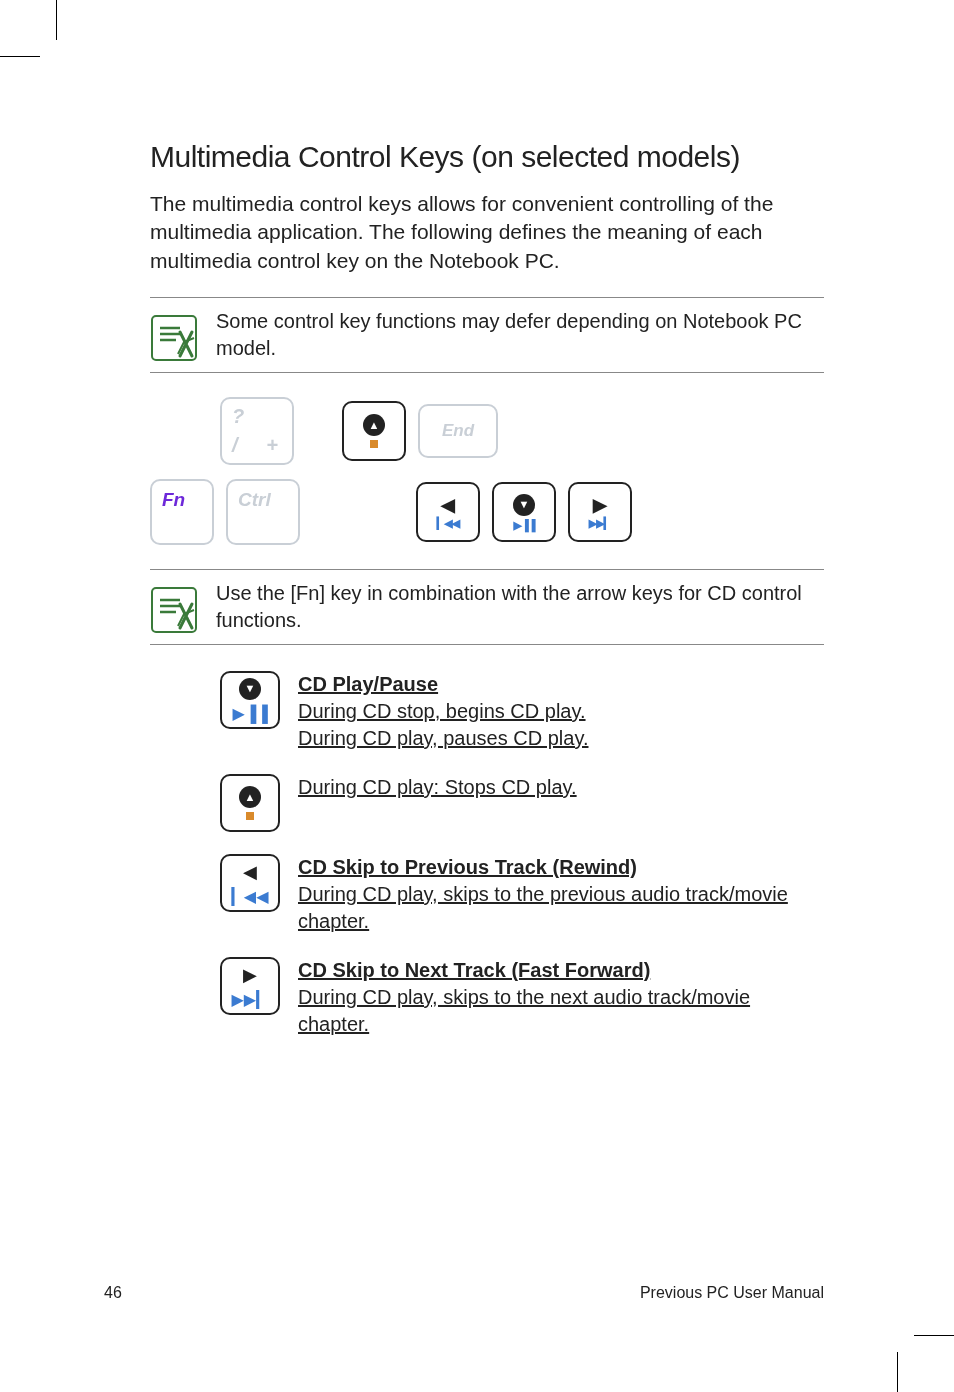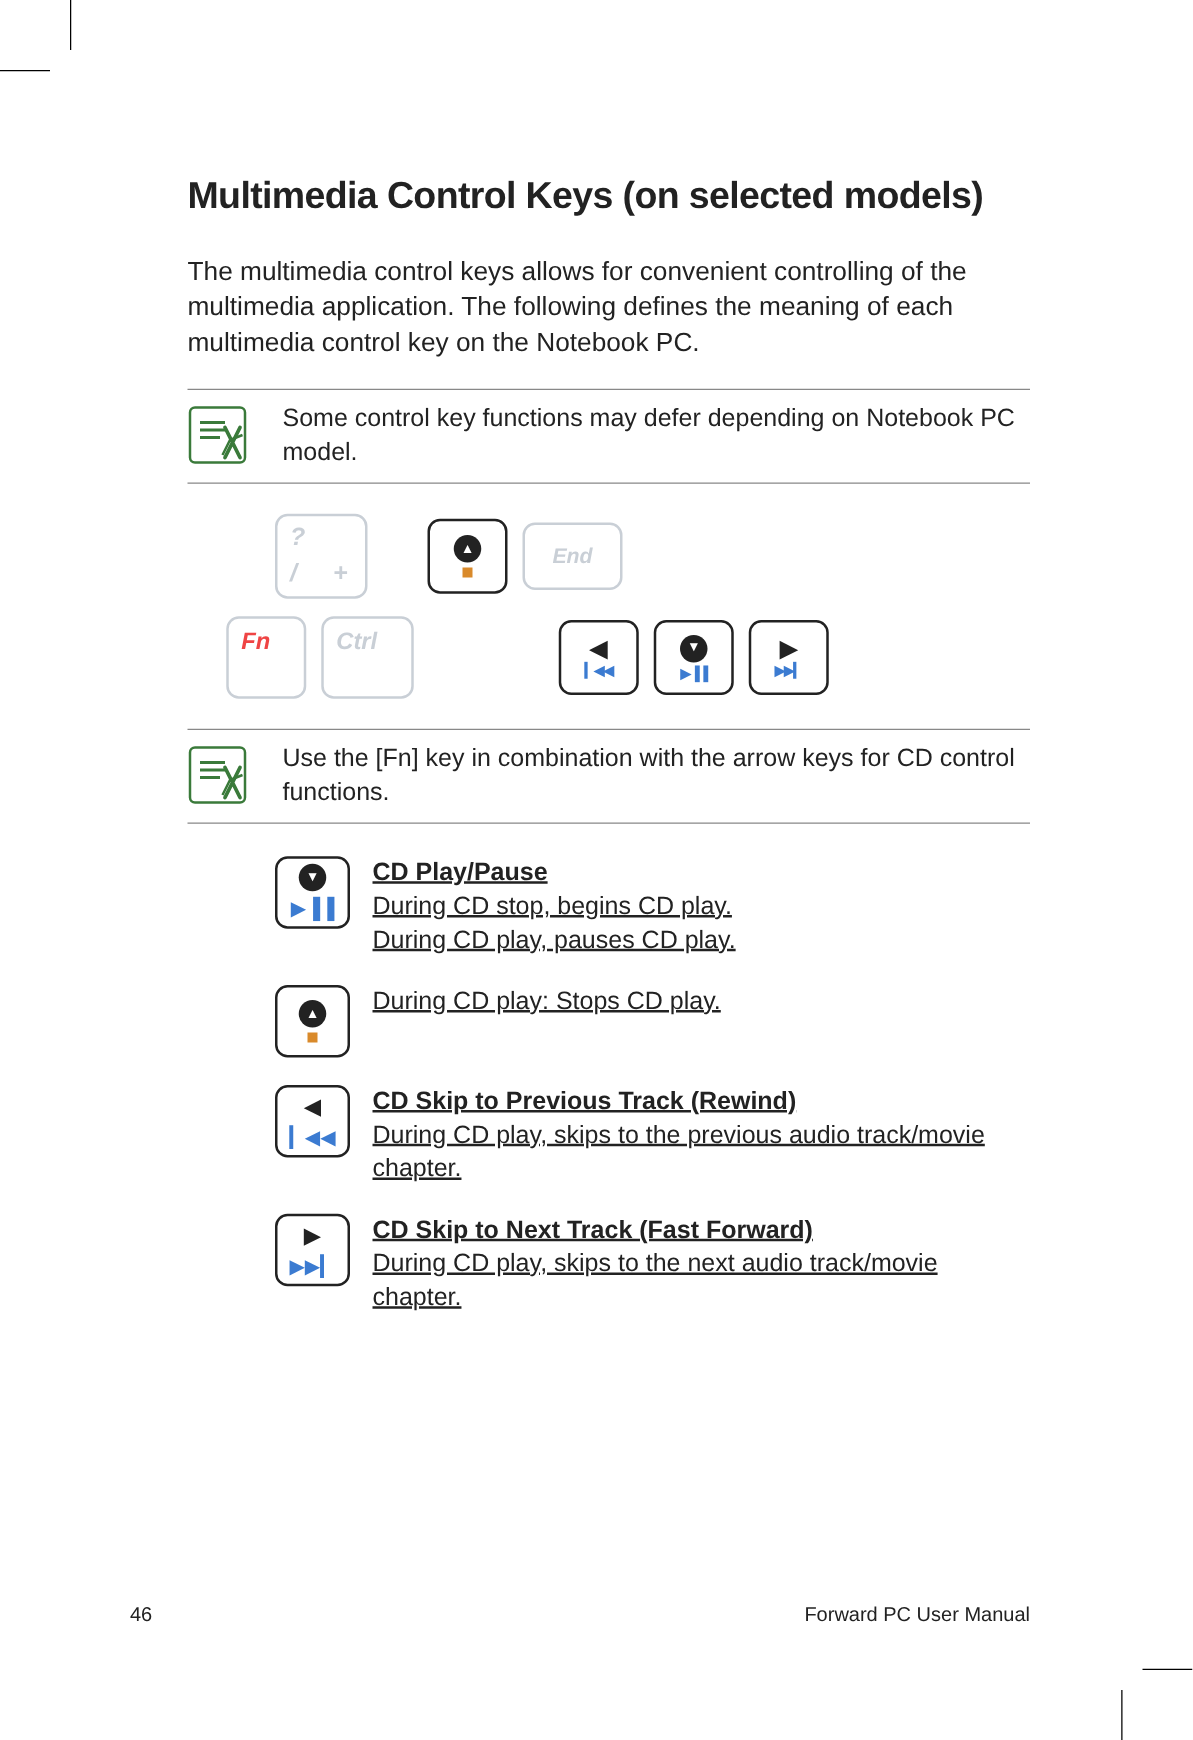--- a/index.html
+++ b/index.html
@@ -14,33 +14,33 @@
   .crop-tl-v { position: absolute; top: 0; left: 56px; width: 1px; height: 40px; background: #000; }
   .crop-tl-h { position: absolute; top: 56px; left: 0; width: 40px; height: 1px; background: #000; }
   .crop-br-v { position: absolute; bottom: 0; right: 56px; width: 1px; height: 40px; background: #000; }
   .crop-br-h { position: absolute; bottom: 56px; right: 0; width: 40px; height: 1px; background: #000; }
 
   .content {
     padding: 140px 130px 0 150px;
   }
   h2 {
     font-size: 30px;
-    font-weight: 700;
-    margin-bottom: 30px;
+    font-weight: 400;
+    margin-bottom: 16px;
     letter-spacing: -0.5px;
   }
   .intro {
     font-size: 21px;
     line-height: 1.35;
     margin-bottom: 22px;
   }
   .note-row {
     display: flex;
-    align-items: center;
-    gap: 28px;
+    align-items: flex-end;
+    gap: 18px;
     border-top: 1px solid #888;
     border-bottom: 1px solid #888;
     padding: 8px 0 10px 0;
     margin-bottom: 20px;
     margin-left: 70px;
   }
   .note-row.first { margin-left: 0; }
   .note-icon {
     flex: 0 0 48px;
     height: 48px;
@@ -67,21 +67,21 @@
     font-weight: 600;
     position: relative;
     background: #fff;
   }
   .k-slash { width: 74px; height: 68px; }
   .k-slash .q { position: absolute; top: 6px; left: 10px; font-size: 20px; }
   .k-slash .sl { position: absolute; bottom: 6px; left: 10px; font-size: 20px; }
   .k-slash .pl { position: absolute; bottom: 6px; right: 14px; font-size: 20px; }
   .k-shift { width: 130px; height: 54px; font-size: 20px; }
   .k-end { width: 80px; height: 54px; font-size: 17px; }
-  .k-fn { width: 64px; height: 66px; font-size: 19px; color: #ef4444; border-color:#c9cfd6; justify-content: flex-start; align-items: flex-start; padding: 8px 0 0 10px; font-style: italic; margin-left: 31px;}
+  .k-fn { width: 64px; height: 66px; font-size: 19px; color: #6d28d9; border-color:#c9cfd6; justify-content: flex-start; align-items: flex-start; padding: 8px 0 0 10px; font-style: italic;}
   .k-ctrl { width: 74px; height: 66px; font-size: 19px; justify-content: flex-start; align-items: flex-start; padding: 8px 0 0 10px;}
   .k-arrow { width: 64px; height: 60px; flex-direction: column; justify-content: center; gap: 4px; }
   .k-arrow.active { border-color: #222; }
   .k-arrow .tri { font-size: 18px; font-style: normal; color: #222; line-height: 1; }
   .k-arrow .media { font-size: 11px; font-style: normal; letter-spacing: -1px; line-height: 1; }
   .media.blue { color: #3b7bd1; }
   .circle-btn {
     width: 22px; height: 22px; border-radius: 50%; background: #222; display: flex; align-items: center; justify-content: center;
   }
   .circle-btn .inner-tri { color: #fff; font-size: 11px; font-style: normal; line-height:1; }
@@ -245,14 +245,14 @@
         <div>During CD play, skips to the next audio track/movie chapter.</div>
       </div>
     </div>
 
   </div>
 
 </div>
 
 <div class="footer">
   <span>46</span>
-  <span>Forward PC User Manual</span>
+  <span>Previous PC User Manual</span>
 </div>
 
 </body></html>

